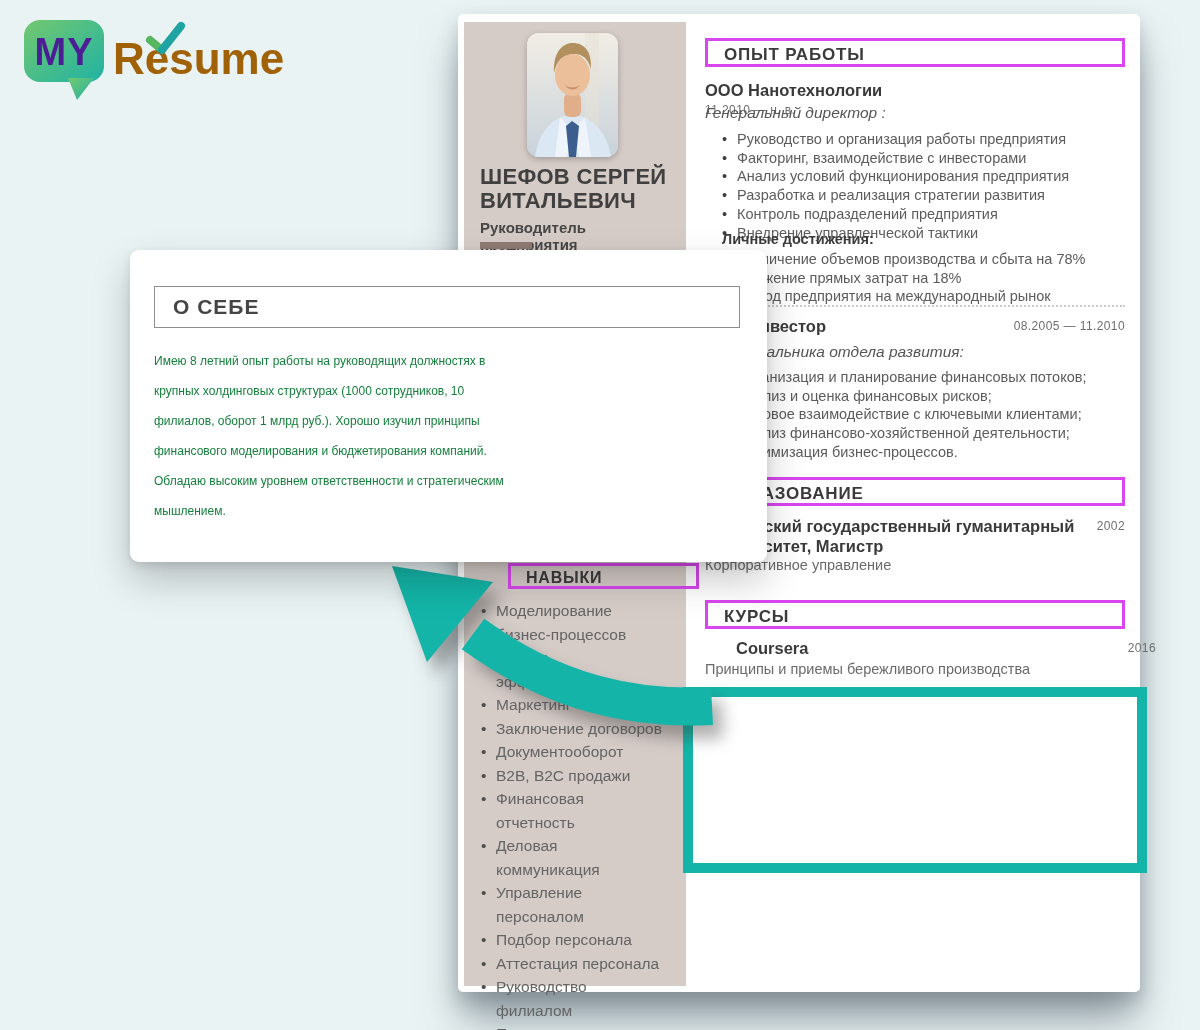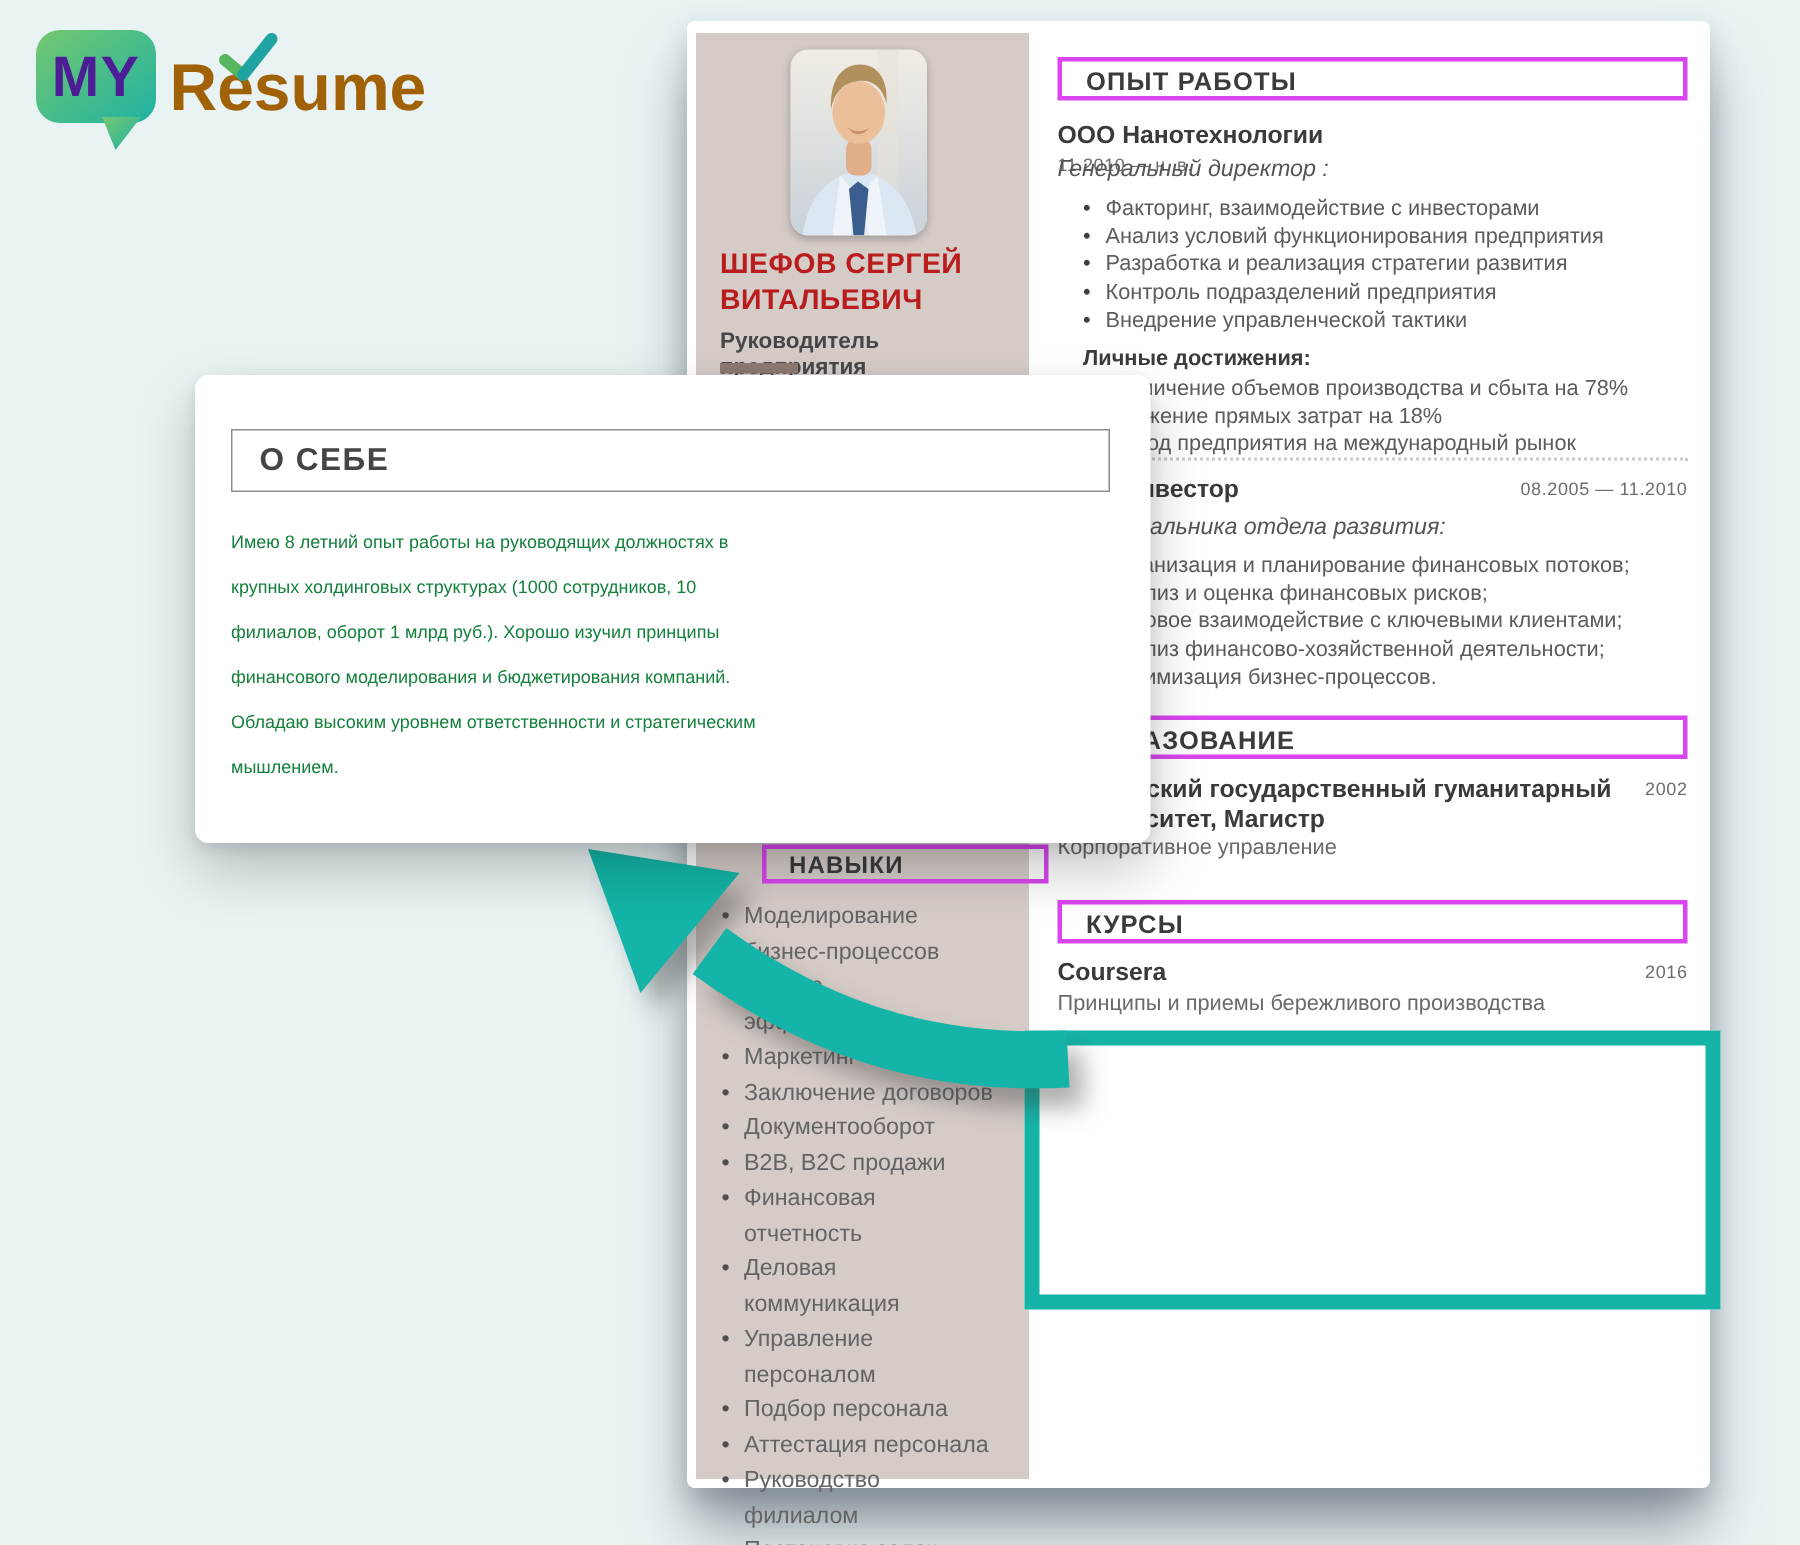--- a/index.html
+++ b/index.html
@@ -34,21 +34,21 @@
     position:absolute; left:464px; top:22px; width:222px; height:964px;
     background:#d5ccc8;
   }
   .photo {
     position:absolute; left:527px; top:33px; width:91px; height:124px;
     border-radius:12px; overflow:hidden; box-shadow:0 2px 6px rgba(0,0,0,.25);
     background:#e9e6e0;
   }
   .person-name {
     position:absolute; left:480px; top:165px; width:192px;
-    font-size:19px; font-weight:bold; color:#b91c1c; line-height:24px;
+    font-size:22px; font-weight:bold; color:#404040; line-height:24px;
     letter-spacing:.3px;
   }
   .person-title {
     position:absolute; left:480px; top:219px; width:200px;
     font-size:15px; font-weight:bold; color:#474747;
   }
   .title-bar {
     position:absolute; left:480px; top:242px; width:52px; height:7px;
     background:#8d7a72;
   }
@@ -66,21 +66,21 @@
   
   .exp-box    { left:705px; top:38px;  width:420px; height:29px; font-size:17px; padding:4px 0 0 16px; }
   .edu-box    { left:705px; top:477px; width:420px; height:29px; font-size:17px; padding:4px 0 0 16px; }
   .course-box { left:705px; top:600px; width:420px; height:29px; font-size:17px; padding:4px 0 0 16px; }
   .entry-row { position:absolute; width:420px; display:flex; justify-content:space-between; align-items:flex-start; }
   .entry-company { font-size:16.5px; font-weight:bold; color:#3a3a3a; line-height:20px; white-space:pre-line; }
   .entry-date { font-size:12px; color:#6d6d6d; letter-spacing:.4px; padding-top:3px; white-space:nowrap; }
   .job1-row { left:705px; top:80px;flex-direction:column; }
   .job2-row { left:705px; top:316px; }
   .edu-row  { left:705px; top:516px; }
-  .course-row { left:705px; top:638px;gap:15px; }
+  .course-row { left:736px; top:638px;gap:15px; }
   .entry-pos { position:absolute; font-style:italic; font-size:15.5px; color:#555; }
   .job1-pos { left:705px; top:104px; }
   .job2-pos { left:705px; top:343px; }
   .duties {
     position:absolute; width:404px; list-style:none;
     font-size:14.5px; line-height:18.7px; color:#5c5c5c;
   }
   .duties li { position:relative; padding-left:15px; }
   .duties li::before { content:"•"; position:absolute; left:0; top:0; color:#3f3f3f; }
   .job1-duties { left:722px; top:130px; }
@@ -189,20 +189,21 @@
   </ul>
 
 <div class="secbox exp-box">ОПЫТ РАБОТЫ</div>
 
 <div class="entry-row job1-row">
   <div class="entry-company">ООО Нанотехнологии</div>
   <div class="entry-date">11.2010 — н. в.</div>
 </div>
 <div class="entry-pos job1-pos">Генеральный директор :</div>
 <ul class="duties job1-duties">
+    <li>Руководство и организация работы предприятия</li>
     <li>Факторинг, взаимодействие с инвесторами</li>
     <li>Анализ условий функционирования предприятия</li>
     <li>Разработка и реализация стратегии развития</li>
     <li>Контроль подразделений предприятия</li>
     <li>Внедрение управленческой тактики</li>
   </ul>
 <div class="ach-label">Личные достижения:</div>
 <ul class="duties ach-list">
     <li>Увеличение объемов производства и сбыта на 78%</li>
     <li>Снижение прямых затрат на 18%</li>

